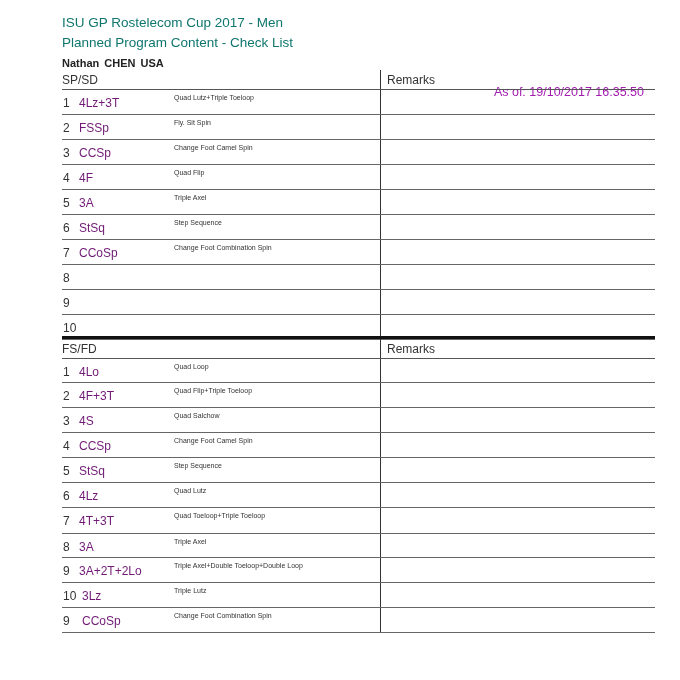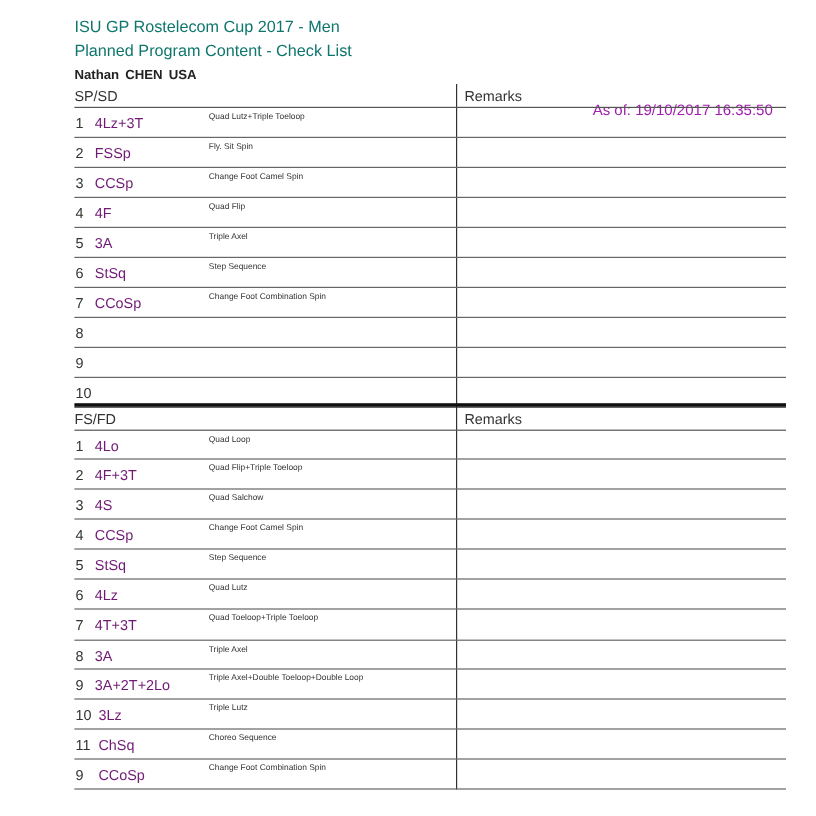--- a/index.html
+++ b/index.html
@@ -162,25 +162,19 @@
         <span class="desc">Triple Axel+Double Toeloop+Double Loop</span>
         <span style="position: absolute; inset: 0px 0px 0px 320px;"></span>
       </div>
       <div class="row" style="height: 24px;">
         <span class="num">10</span>
         <span class="code" style="left: 20px;">3Lz</span>
         <span class="desc">Triple Lutz</span>
         <span style="position: absolute; inset: 0px 0px 0px 320px;"></span>
       </div>
       <div class="row" style="height: 24px;">
-        <span class="num">11</span>
-        <span class="code" style="left: 20px;">ChSq</span>
-        <span class="desc">Choreo Sequence</span>
-        <span style="position: absolute; inset: 0px 0px 0px 320px;"></span>
-      </div>
-      <div class="row" style="height: 24px;">
         <span class="num">9</span>
         <span class="code" style="left: 20px;">CCoSp</span>
         <span class="desc">Change Foot Combination Spin</span>
         <span style="position: absolute; inset: 0px 0px 0px 320px;"></span>
       </div>
     </div>
 </div>
 
 </body></html>

